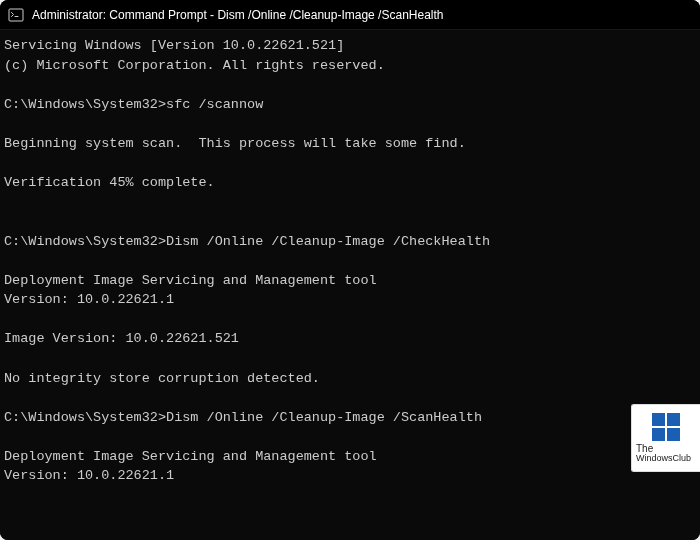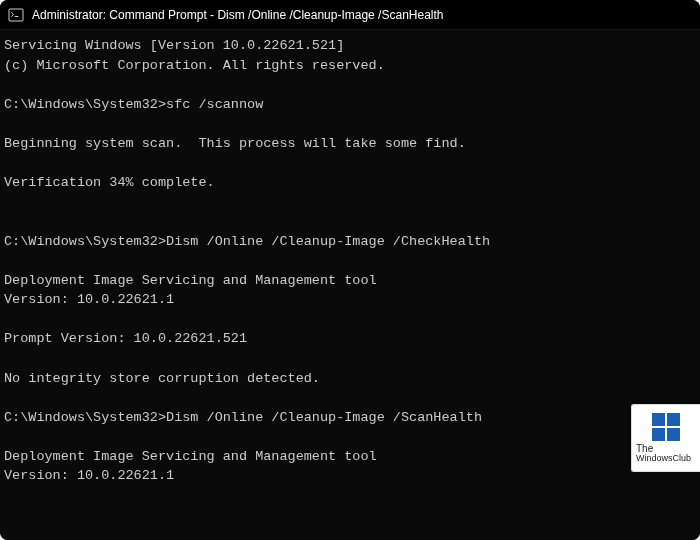--- a/index.html
+++ b/index.html
@@ -118,29 +118,29 @@
     <span class="titlebar-title">Administrator: Command Prompt - Dism  /Online /Cleanup-Image /ScanHealth</span>
   </div>
   <div class="terminal" id="terminal-body">
       <div class="line">Servicing Windows [Version 10.0.22621.521]</div>
       <div class="line">(c) Microsoft Corporation. All rights reserved.</div>
       <div class="line">&nbsp;</div>
       <div class="line">C:\Windows\System32&gt;sfc /scannow</div>
       <div class="line">&nbsp;</div>
       <div class="line">Beginning system scan.  This process will take some find.</div>
       <div class="line">&nbsp;</div>
-      <div class="line">Verification 34% complete.</div>
+      <div class="line">Verification 45% complete.</div>
       <div class="line">&nbsp;</div>
       <div class="line">&nbsp;</div>
       <div class="line">C:\Windows\System32&gt;Dism /Online /Cleanup-Image /CheckHealth</div>
       <div class="line">&nbsp;</div>
       <div class="line">Deployment Image Servicing and Management tool</div>
       <div class="line">Version: 10.0.22621.1</div>
       <div class="line">&nbsp;</div>
-      <div class="line">Prompt Version: 10.0.22621.521</div>
+      <div class="line">Image Version: 10.0.22621.521</div>
       <div class="line">&nbsp;</div>
       <div class="line">No integrity store corruption detected.</div>
       <div class="line">&nbsp;</div>
       <div class="line">C:\Windows\System32&gt;Dism /Online /Cleanup-Image /ScanHealth</div>
       <div class="line">&nbsp;</div>
       <div class="line">Deployment Image Servicing and Management tool</div>
       <div class="line">Version: 10.0.22621.1</div>
     </div>
 </div>
 

